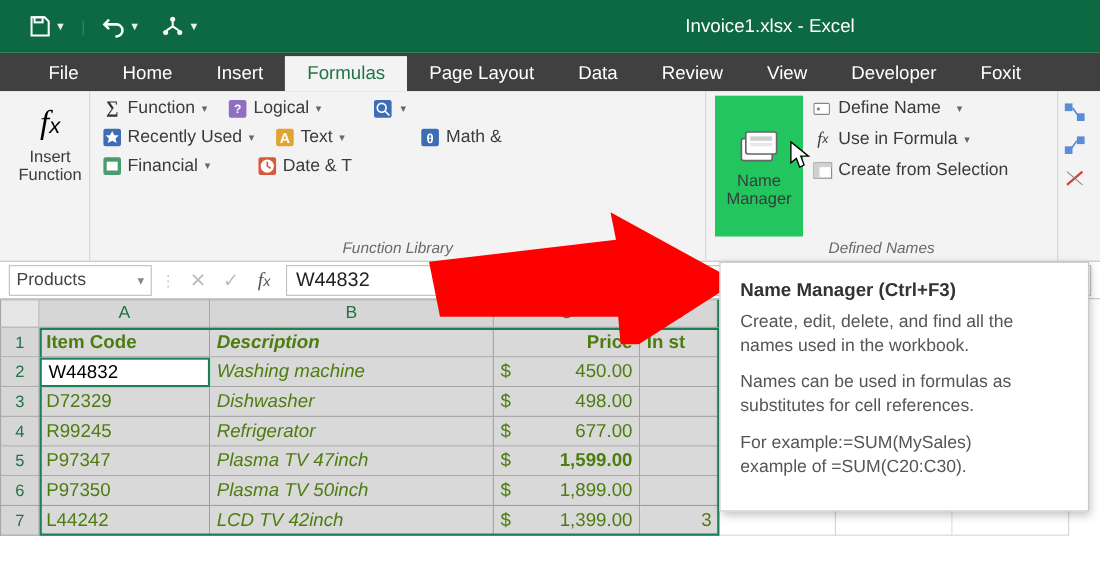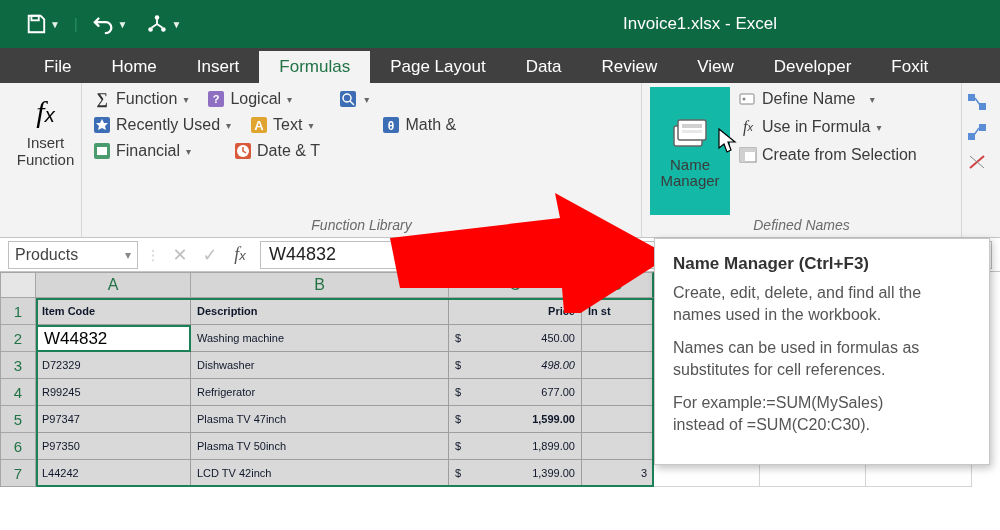--- a/index.html
+++ b/index.html
@@ -18,21 +18,21 @@
   .tab { padding: 6px 20px; font-size: 17px; cursor: pointer; }
   .tab.active { background: #f3f3f3; color: #217346; }
 
   
   .ribbon { height: 155px; background: #f3f3f3; display: flex; border-bottom: 1px solid #c4c4c4; position: relative; }
   .group { border-right: 1px solid #d7d7d7; padding: 4px 8px 2px 8px; display: flex; flex-direction: column; }
   .group-caption { text-align: center; font-size: 14px; color: #6a6a6a; margin-top: auto; padding-top: 2px; padding-bottom: 2px; font-style: italic; }
   .big-btn { display: flex; flex-direction: column; align-items: center; justify-content: center; width: 75px; cursor: pointer; padding: 4px 2px; }
   .big-btn .iconbox { width: 42px; height: 42px; display: flex; align-items: center; justify-content: center; font-size: 26px; }
   .big-btn .lbl { font-size: 15px; text-align: center; line-height: 1.1; color: #3b3b3b; margin-top: 2px; }
-  .big-btn.highlight { background: #14b8a6; }
+  .big-btn.highlight { background: #22c55e; }
   .lib-rows { display: flex; flex-direction: column; gap: 2px; flex:1; }
   .lib-row { display: flex; gap: 14px; align-items: center; }
   .lib-btn { display: flex; align-items: center; gap: 4px; font-size: 16px; color: #3b3b3b; cursor: pointer; padding: 2px 2px; white-space: nowrap; }
   .lib-btn .ic { width: 20px; height: 20px; display:flex; align-items:center; justify-content:center; }
   .lib-btn .dd { font-size: 10px; color:#666; margin-left:2px; }
   .dn-rows { display:flex; flex-direction:column; gap:4px; flex:1; }
 
   
   .arrow-wrap { position:absolute; left:390px; top:110px; z-index:5; pointer-events:none; }
 
@@ -46,22 +46,22 @@
 
   
   .sheet { position:absolute; left:0; right:0; top:272px; bottom:0; overflow:hidden; }
   .colheads { display:flex; height:26px; }
   .corner { width:36px; border:1px solid #a6a6a6; background:#e6e6e6; }
   .colh { border:1px solid #a6a6a6; border-left:none; background:#d6d6d6; display:flex; align-items:center; justify-content:center; font-size:16px; color:#217346; font-weight:500; }
   .colh.A { width:155px; } .colh.B { width:258px; } .colh.C { width:133px; } .colh.D { width:72px; }
   .colh.E,.colh.F,.colh.G { width:106px; background:#e6e6e6; color:#555; }
   .row { display:flex; height:27px; }
   .rowh { width:36px; border:1px solid #a6a6a6; border-top:none; background:#d6d6d6; display:flex; align-items:center; justify-content:center; font-size:15px; color:#217346; }
-  .cell { border:1px solid #9e9e9e; border-top:none; border-left:none; background:#d9d9d9; display:flex; align-items:center; padding:0 6px; font-size:11px; color:#0f172a; }
-  .cell.A{width:155px;} .cell.B{width:258px;} .cell.C{width:133px; justify-content:space-between;} .cell.D{width:72px;}
+  .cell { border:1px solid #9e9e9e; border-top:none; border-left:none; background:#d9d9d9; display:flex; align-items:center; padding:0 6px; font-size:17px; color:#4d7c0f; }
+  .cell.A{width:155px;} .cell.B{width:258px;font-style:italic;} .cell.C{width:133px; justify-content:space-between;} .cell.D{width:72px;}
   .cell.E,.cell.F,.cell.G{width:106px; background:#fff; border:1px solid #d4d4d4; border-top:none; border-left:none;}
   .row.hdr .cell { font-weight:bold; }
   .row.hdr .cell.C { justify-content:flex-end; }
   .row.hdr .cell.D { font-weight:bold; }
   .cell.white { background:#fff; }
   .price-d { width:16px; }
   .sel-outline { position:absolute; border:2px solid #1d8157; pointer-events:none; }
 
   
   .tooltip { position:absolute; right:10px; top:238px; width:336px; background:#fff; border:1px solid #c8c8c8; box-shadow:2px 3px 8px rgba(0,0,0,0.25); padding:14px 18px 16px 18px; z-index:20; font-size:16px; color:#555; line-height:1.35; }
@@ -355,21 +355,21 @@
         <div class="cell E"></div>
         <div class="cell F"></div>
         <div class="cell G"></div>
       </div>
       <div class="row">
         <div class="rowh">3</div>
         <div class="cell A">D72329</div>
         <div class="cell B">Dishwasher</div>
         <div class="cell C">
           <span class="price-d">$</span>
-          <span style="flex:1;text-align:right;font-style:italic;">498.00</span>
+          <span style="flex:1;text-align:right;">498.00</span>
         </div>
         <div class="cell D" style="justify-content:flex-end;"></div>
         <div class="cell E"></div>
         <div class="cell F"></div>
         <div class="cell G"></div>
       </div>
       <div class="row">
         <div class="rowh">4</div>
         <div class="cell A">R99245</div>
         <div class="cell B">Refrigerator</div>
@@ -426,14 +426,14 @@
   <div class="sel-outline" style="left:36px; top:26px; width:618px; height:189px;"></div>
   <div class="sel-outline" style="left:36px; top:53px; width:155px; height:27px; background:#fff; border:2px solid #1d8157; z-index:2; display:flex; align-items:center; padding:0 6px; font-size:17px;">
       <span>W44832</span>
     </div>
 </div>
 
 <div class="tooltip">
   <h4>Name Manager (Ctrl+F3)</h4>
   <p>Create, edit, delete, and find all the names used in the workbook.</p>
   <p>Names can be used in formulas as substitutes for cell references.</p>
-  <p><span>For example:=SUM(MySales)</span><br><span>instead of =SUM(C20:C30).</span></p>
+  <p><span>For example:=SUM(MySales)</span><br><span>example of =SUM(C20:C30).</span></p>
 </div>
 
 </body></html>

